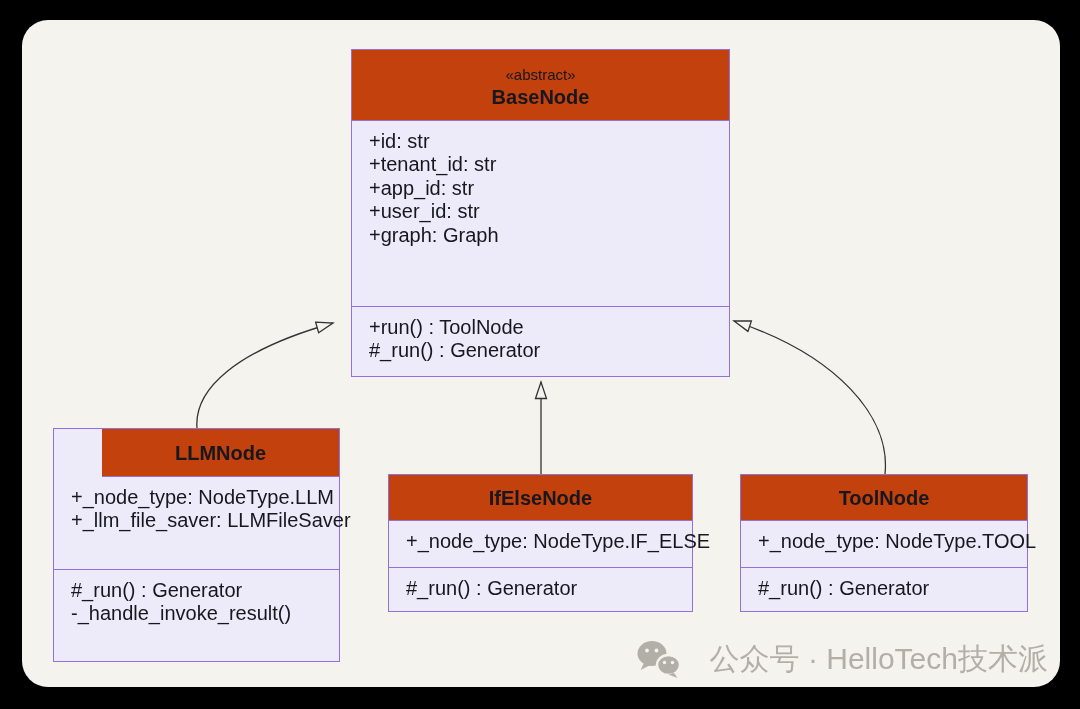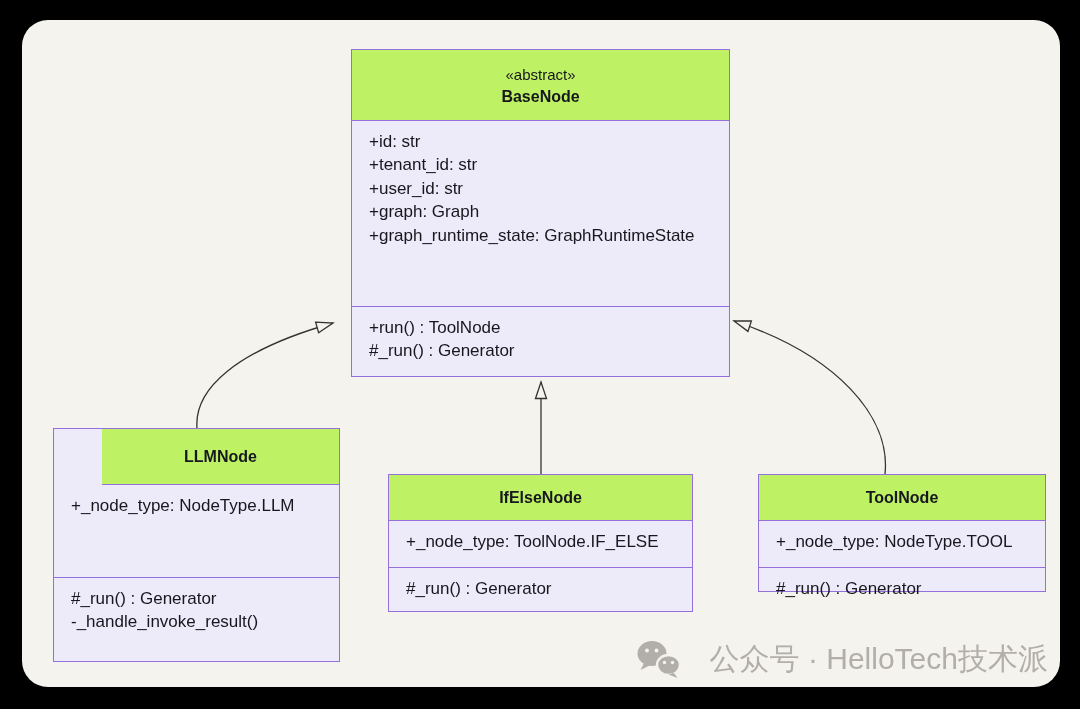--- a/index.html
+++ b/index.html
@@ -3,26 +3,26 @@
 <meta charset="utf-8">
 <style>
   html,body{margin:0;padding:0;background:#000;width:1080px;height:709px;overflow:hidden;
     font-family:"Liberation Sans","DejaVu Sans",sans-serif;}
   .card{position:absolute;left:22px;top:20px;width:1038px;height:667px;background:#F5F3EE;
     border-radius:26px;overflow:hidden;}
   .arrows{position:absolute;left:0;top:0;width:1038px;height:667px;pointer-events:none;}
   .uml-class{position:absolute;box-sizing:border-box;border:1px solid #9370DB;background:#EDEAF9;
     color:#17171E;}
   .uml-header{box-sizing:border-box;display:flex;flex-direction:column;align-items:center;
-    justify-content:center;background:#bef264;border-bottom:1px solid #9370DB;}
-  .uml-title{font-size:16px;font-weight:bold;line-height:22px;}
+    justify-content:center;background:#c2410c;border-bottom:1px solid #9370DB;}
+  .uml-title{font-size:20px;font-weight:bold;line-height:22px;}
   .stereotype{font-size:15px;line-height:23px;}
   .uml-section{box-sizing:border-box;padding:9px 10px 0 17px;}
   .uml-section.attrs{border-bottom:1px solid #9370DB;}
-  .uml-member{font-size:17px;line-height:23.4px;white-space:nowrap;}
+  .uml-member{font-size:20px;line-height:23.4px;white-space:nowrap;}
   .watermark{position:absolute;right:12px;bottom:8px;display:flex;align-items:center;gap:27px;
     color:#B2AFA9;font-size:30px;line-height:36px;white-space:nowrap;}
 </style>
 </head>
 <body>
 
 <div class="card">
 
   <svg class="arrows" viewBox="0 0 1038 667" xmlns="http://www.w3.org/2000/svg">
     <defs>
@@ -36,56 +36,57 @@
   </svg>
 
   <div class="uml-class" style="left:329px;top:29px;width:379px;height:328px;">
     <div class="uml-header" style="height:71px;">
       <div class="stereotype">«abstract»</div>
       <div class="uml-title">BaseNode</div>
     </div>
     <div class="uml-section attrs" style="height:186px;">
       <div class="uml-member">+id: str</div>
       <div class="uml-member">+tenant_id: str</div>
+      <div class="uml-member">+app_id: str</div>
       <div class="uml-member">+user_id: str</div>
       <div class="uml-member">+graph: Graph</div>
-      <div class="uml-member">+graph_runtime_state: GraphRuntimeState</div>
     </div>
     <div class="uml-section">
       <div class="uml-member">+run() : ToolNode</div>
       <div class="uml-member">#_run() : Generator</div>
     </div>
   </div>
 
   <div class="uml-class" style="left:31px;top:408px;width:287px;height:234px;">
-    <div class="uml-header" style="height:56px;margin-left:48px;">
+    <div class="uml-header" style="height:48px;margin-left:48px;">
       <div class="uml-title">LLMNode</div>
     </div>
     <div class="uml-section attrs" style="height:93px;">
       <div class="uml-member">+_node_type: NodeType.LLM</div>
+      <div class="uml-member">+_llm_file_saver: LLMFileSaver</div>
     </div>
     <div class="uml-section">
       <div class="uml-member">#_run() : Generator</div>
       <div class="uml-member">-_handle_invoke_result()</div>
     </div>
   </div>
 
   <div class="uml-class" style="left:366px;top:454px;width:305px;height:138px;">
     <div class="uml-header" style="height:46px;">
       <div class="uml-title">IfElseNode</div>
     </div>
     <div class="uml-section attrs" style="height:47px;">
-      <div class="uml-member">+_node_type: ToolNode.IF_ELSE</div>
+      <div class="uml-member">+_node_type: NodeType.IF_ELSE</div>
     </div>
     <div class="uml-section">
       <div class="uml-member">#_run() : Generator</div>
     </div>
   </div>
 
-  <div class="uml-class" style="left:736px;top:454px;width:288px;height:118px;">
+  <div class="uml-class" style="left:718px;top:454px;width:288px;height:138px;">
     <div class="uml-header" style="height:46px;">
       <div class="uml-title">ToolNode</div>
     </div>
     <div class="uml-section attrs" style="height:47px;">
       <div class="uml-member">+_node_type: NodeType.TOOL</div>
     </div>
     <div class="uml-section">
       <div class="uml-member">#_run() : Generator</div>
     </div>
   </div>

